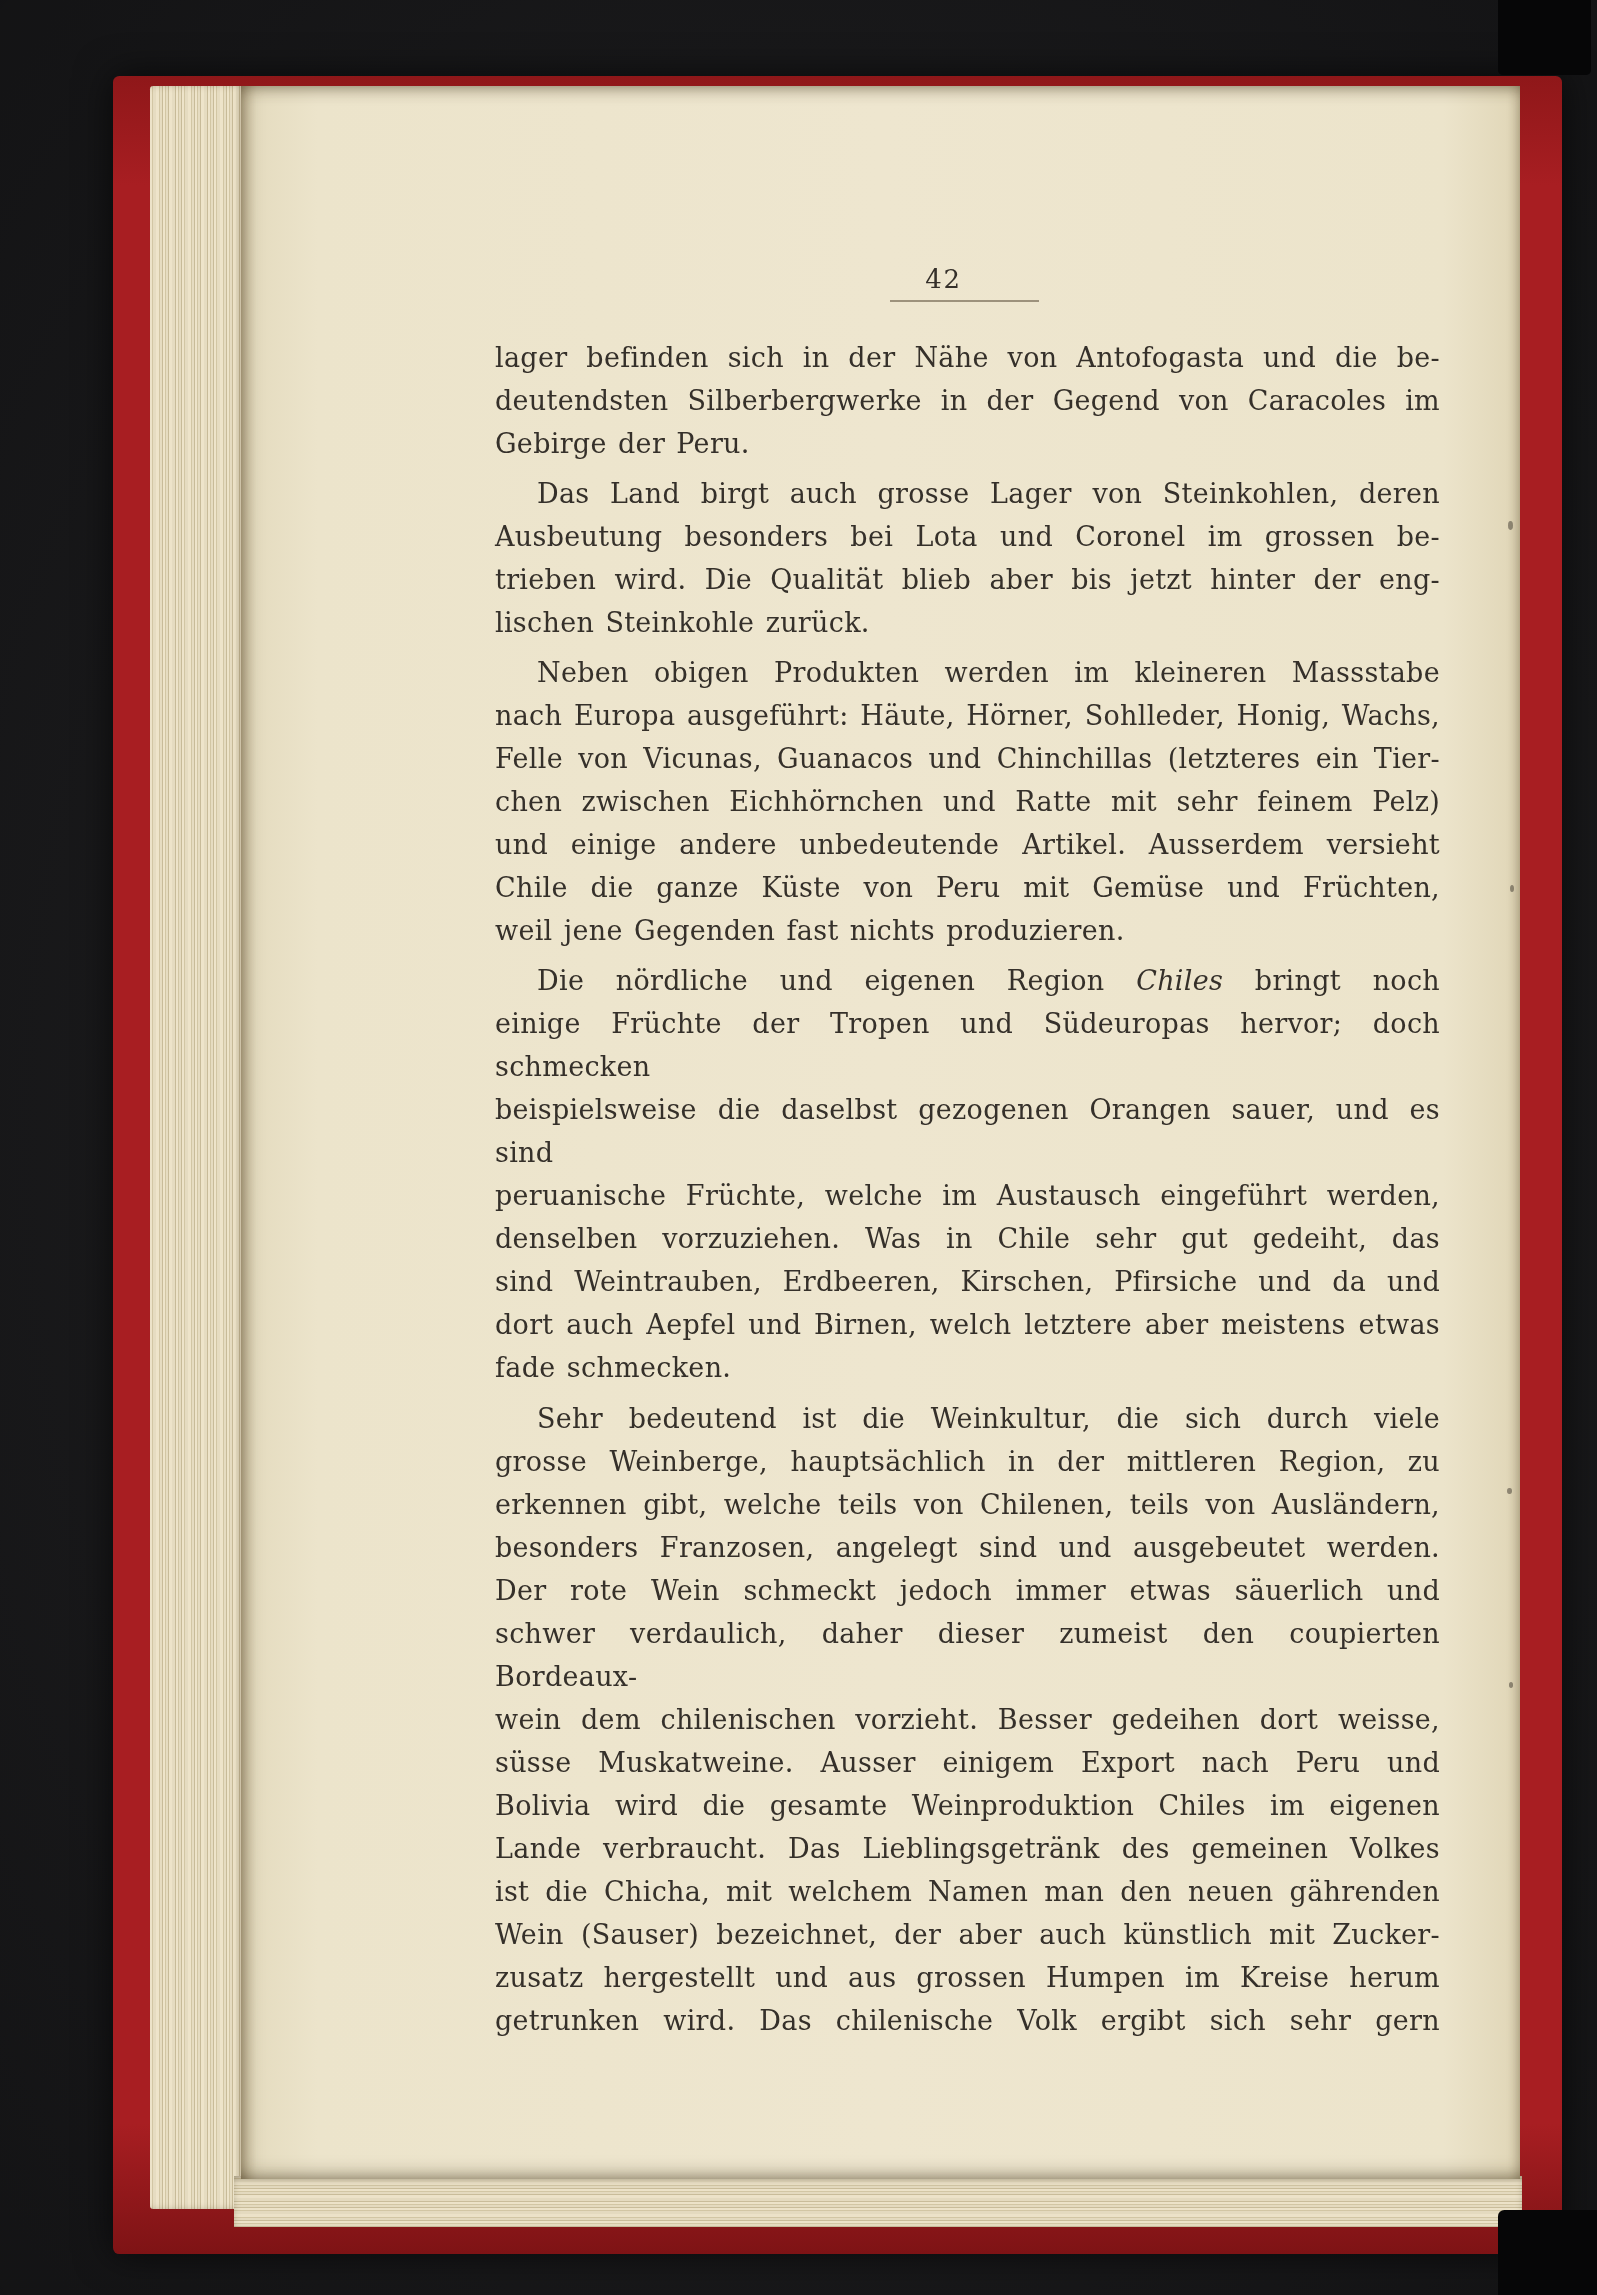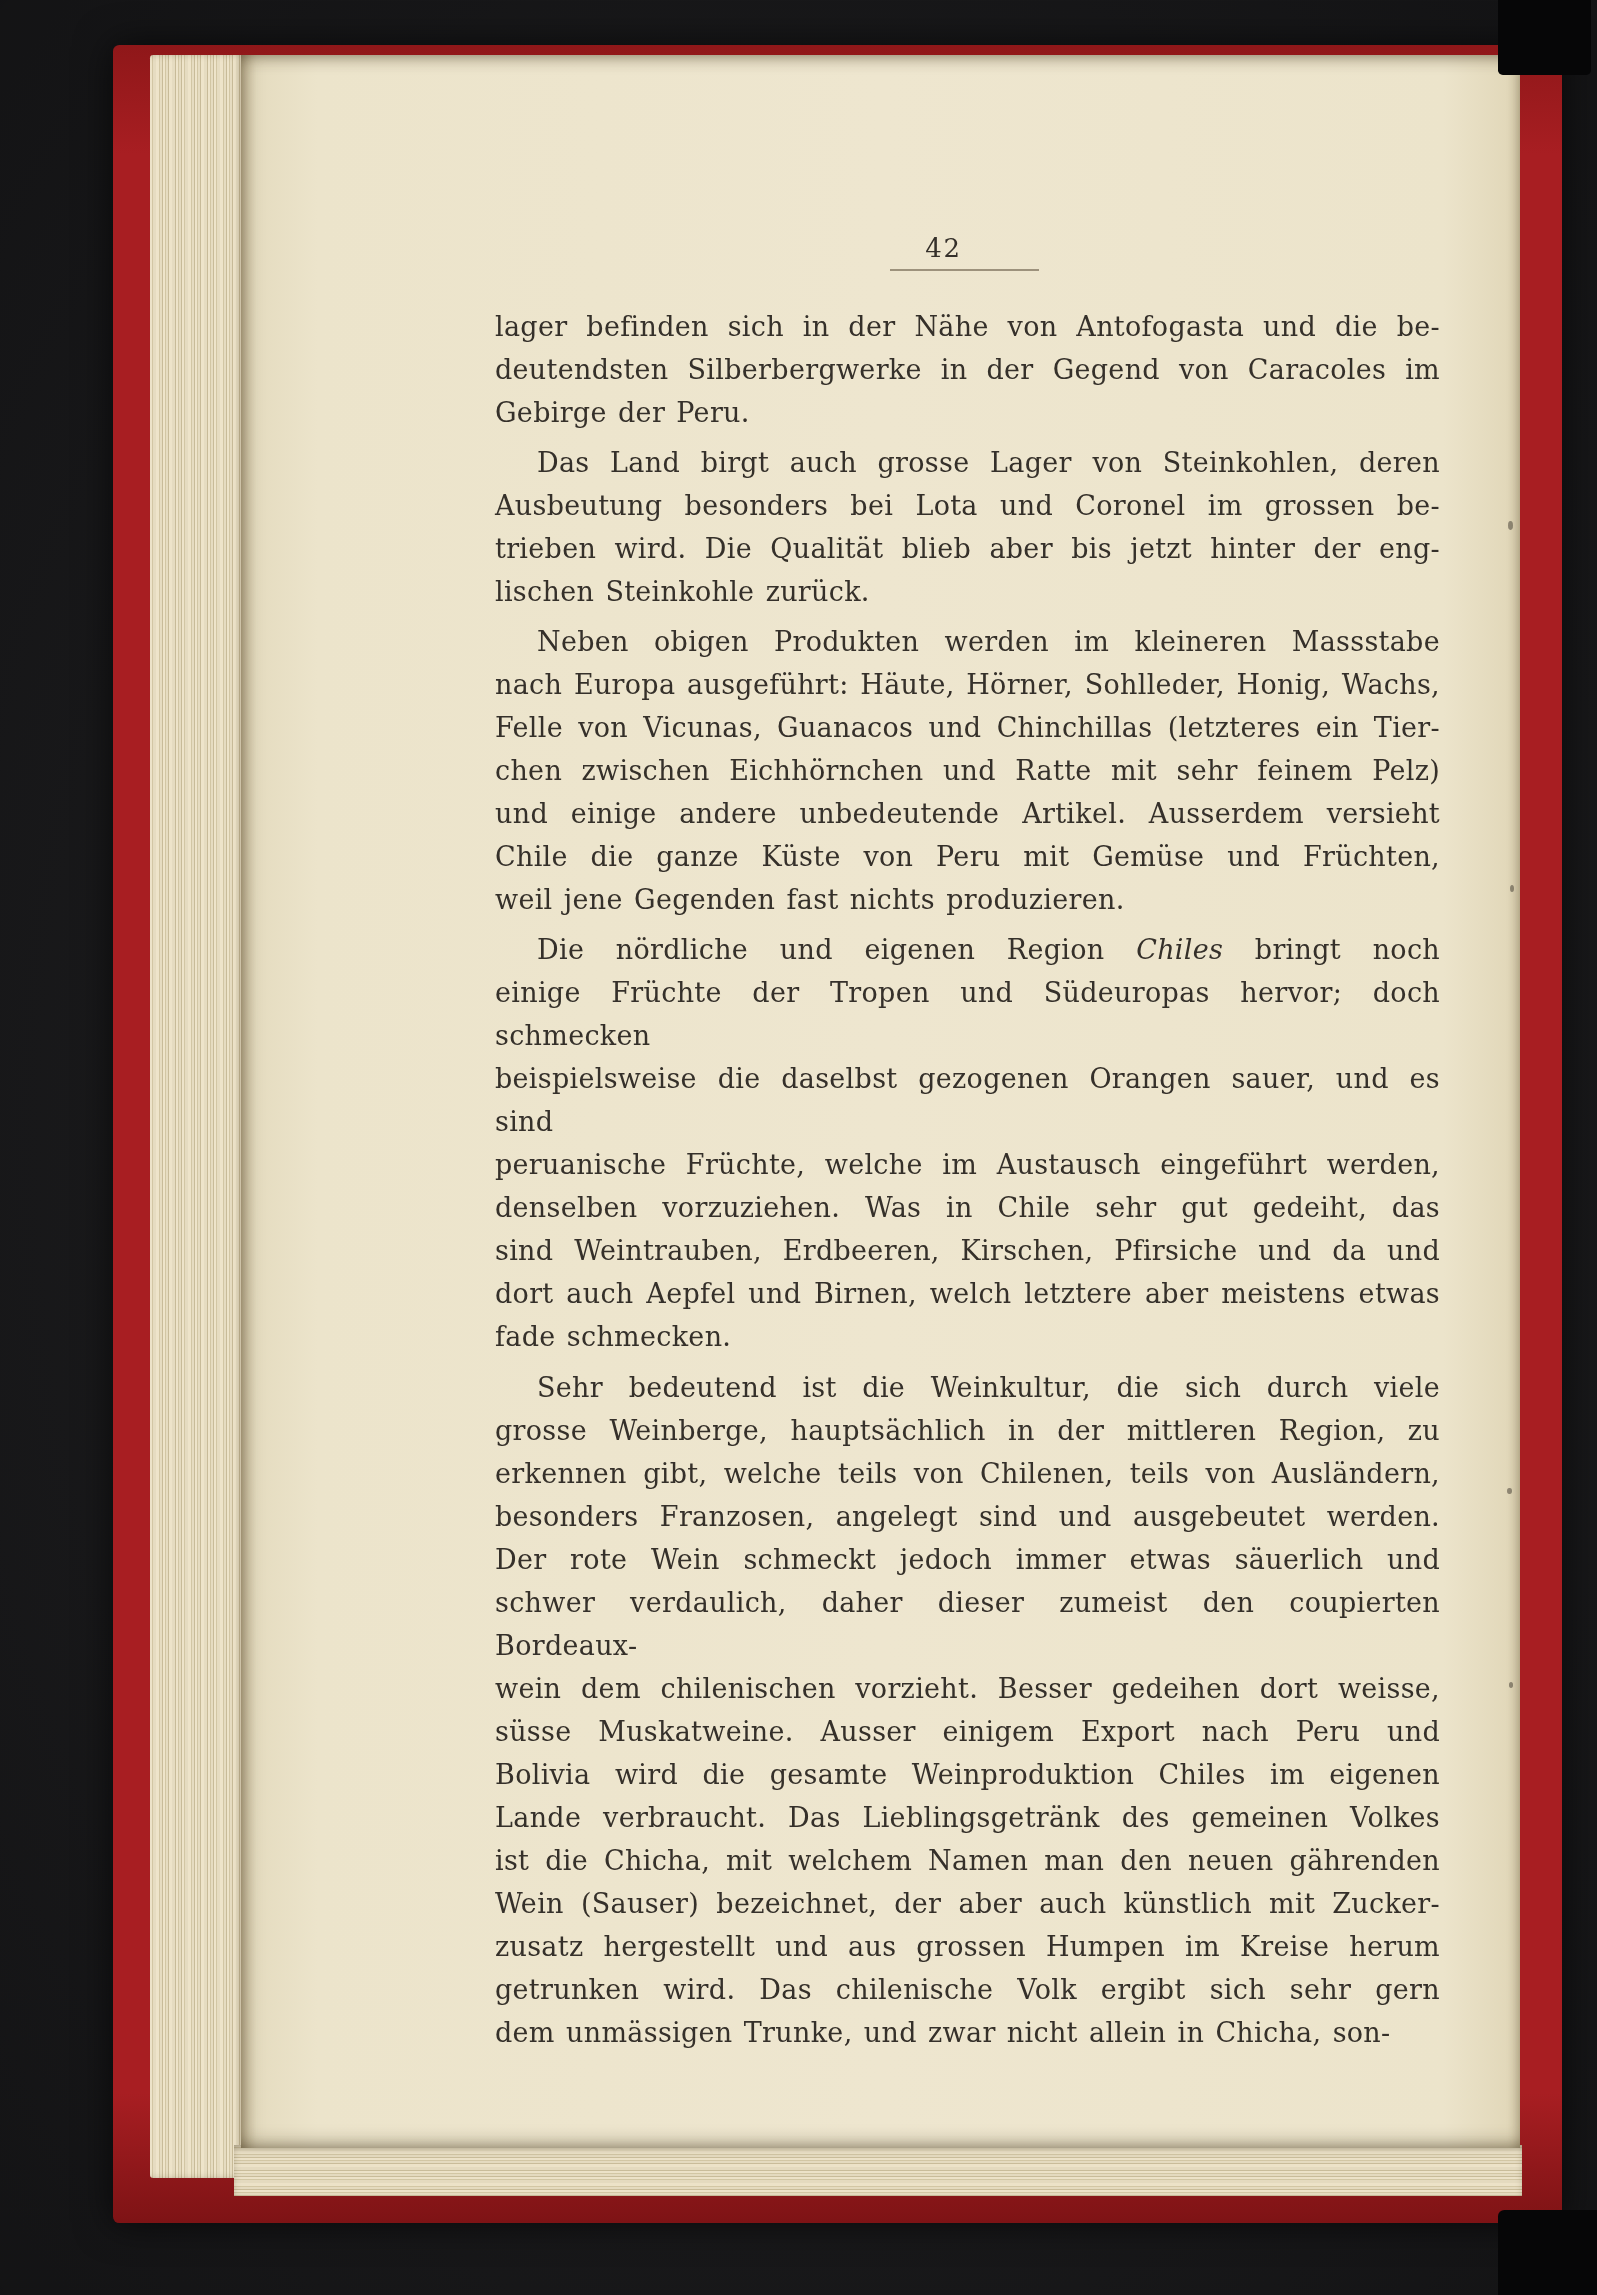--- a/index.html
+++ b/index.html
@@ -15,21 +15,21 @@
     position: absolute;
     inset: 0;
     background:
       radial-gradient(ellipse at 50% 50%, rgba(255,255,255,0.03), rgba(0,0,0,0.25)),
       var(--background, #1a1a1c);
   }
   
   .book {
     position: absolute;
     left: 113px;
-    top: 45px;
+    top: 76px;
     width: 1449px;
     height: 2178px;
     background: linear-gradient(180deg,
       #8f1719 0%,
       var(--cover-red, #a81e22) 5%,
       var(--cover-red, #a81e22) 94%,
       #7e1315 100%);
     border-radius: 6.4px;
     box-shadow: 0 0 37px rgba(0,0,0,0.65);
   }
@@ -215,21 +215,20 @@
               <div class="line"><span>Der rote Wein schmeckt jedoch immer etwas säuerlich und</span></div>
               <div class="line"><span>schwer verdaulich, daher dieser zumeist den coupierten Bordeaux-</span></div>
               <div class="line"><span>wein dem chilenischen vorzieht.  Besser gedeihen dort weisse,</span></div>
               <div class="line"><span>süsse Muskatweine.  Ausser einigem Export nach Peru und</span></div>
               <div class="line"><span>Bolivia wird die gesamte Weinproduktion Chiles im eigenen</span></div>
               <div class="line"><span>Lande verbraucht.  Das Lieblingsgetränk des gemeinen Volkes</span></div>
               <div class="line"><span>ist die Chicha, mit welchem Namen man den neuen gährenden</span></div>
               <div class="line"><span>Wein (Sauser) bezeichnet, der aber auch künstlich mit Zucker-</span></div>
               <div class="line"><span>zusatz hergestellt und aus grossen Humpen im Kreise herum</span></div>
               <div class="line"><span>getrunken wird.  Das chilenische Volk ergibt sich sehr gern</span></div>
-              <div class="line last"><span>dem unmässigen Trunke, und zwar nicht allein in Chicha, son-</span></div>
             </div>
           </div>
 
       </div>
     </div>
   </div>
 
   <div class="corner-bar-top"></div>
   <div class="corner-bar-bottom"></div>
 

